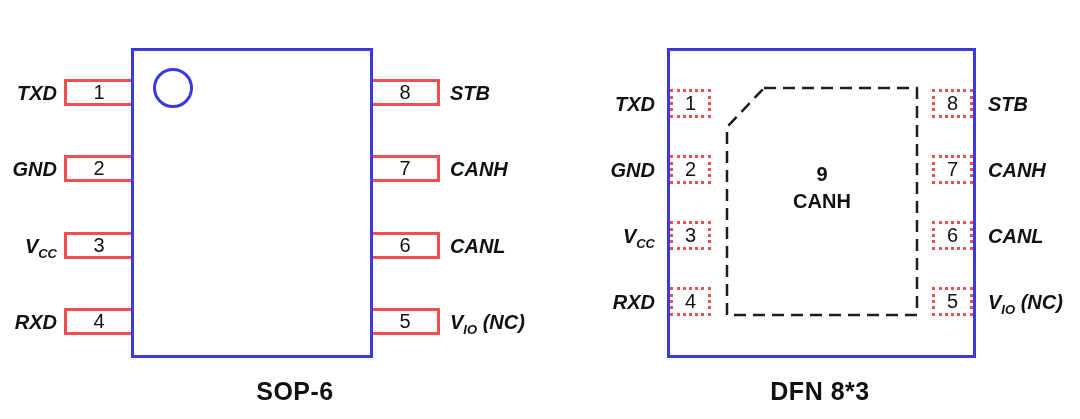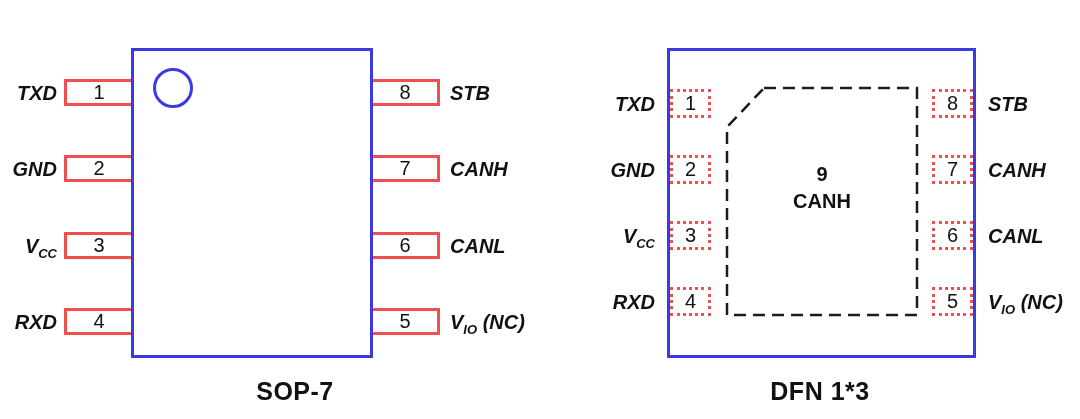--- a/index.html
+++ b/index.html
@@ -40,34 +40,34 @@
 </style>
 </head>
 <body>
 
 <div class="canvas" id="canvas" style="--blue: #3a3ae2; --red: #f14f4f; --ink: #111111;">
 
   <div class="pkg-body" style="left:131px;top:48px;width:242px;height:310px;">
     <div class="pin1-circle" style="left:19px;top:17px;width:40px;height:40px;"></div>
   </div>
 
-  <div class="caption caption-sop8">SOP-7</div>
+  <div class="caption caption-sop8">SOP-6</div>
 
   <div class="pkg-body" style="left:667px;top:48px;width:309px;height:310px;">
     <svg class="epad-svg" width="303" height="304" viewBox="0 0 303 304">
       <path d="M 94 37 H 247 V 264 H 57 V 76 Z" fill="none" stroke="#1c1c1c" stroke-width="2.5" stroke-dasharray="12 7"></path>
     </svg>
   </div>
 
   <div class="epad-text">
     <div>9</div>
     <div>CANH</div>
   </div>
 
-  <div class="caption caption-dfn">DFN 1*3</div>
+  <div class="caption caption-dfn">DFN 8*3</div>
 
 <div class="pin-box" style="left: 64px; top: 79px; width: 70px; height: 27px;">
       <span>1</span>
     </div>
     <div class="pin-label" style="left: 0px; top: 78.5px; width: 57px; text-align: right;"><span>TXD</span></div>
     <div class="pin-box" style="left: 64px; top: 155px; width: 70px; height: 27px;">
       <span>2</span>
     </div>
     <div class="pin-label" style="left: 0px; top: 154.5px; width: 57px; text-align: right;"><span>GND</span></div>
     <div class="pin-box" style="left: 64px; top: 232px; width: 70px; height: 27px;">

